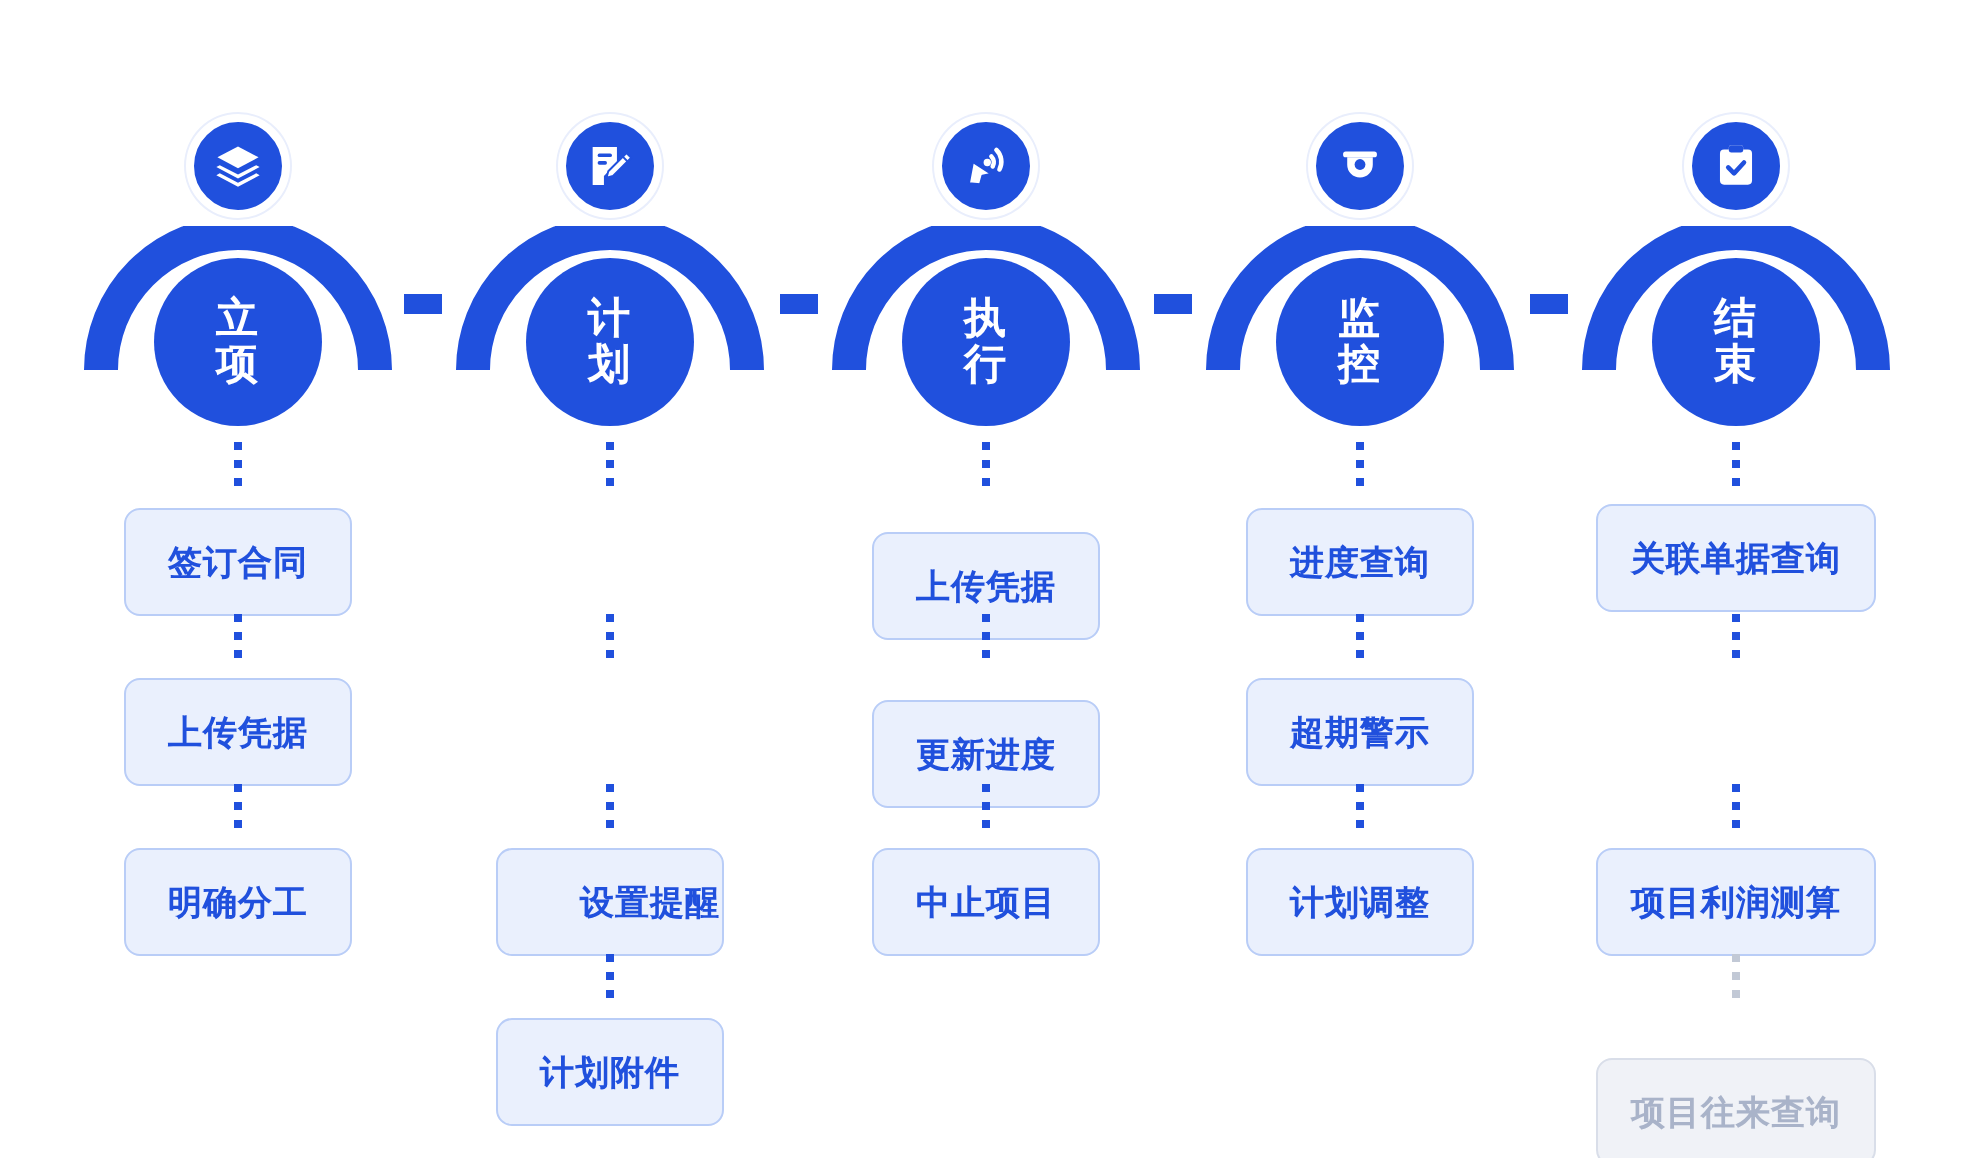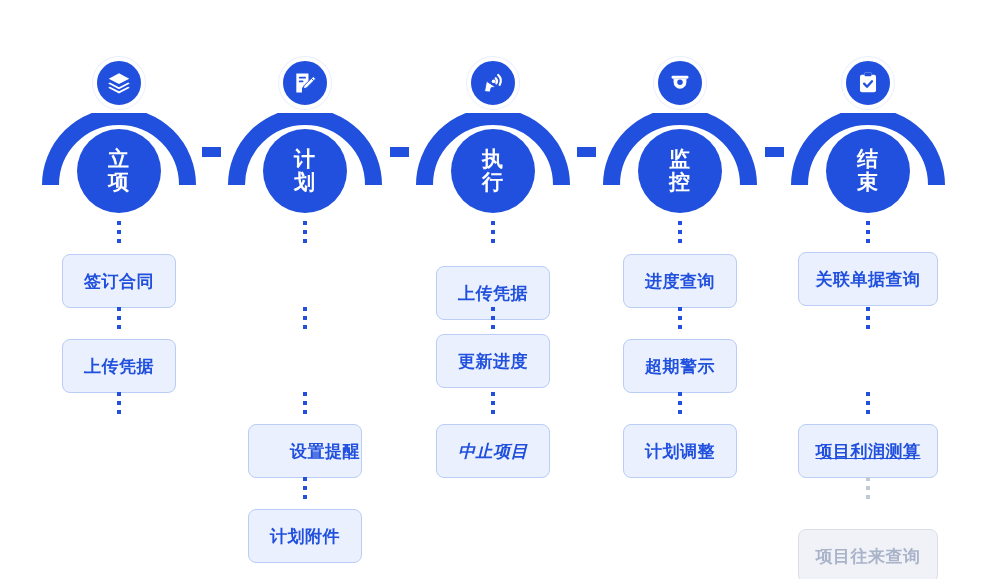--- a/index.html
+++ b/index.html
@@ -154,20 +154,21 @@
       </div>
       <div class="stage-circle">
         <span class="ch">立</span>
         <span class="ch">项</span>
       </div>
       <div class="v-dots" style="top: 221px; height: 26px;"></div>
       <div class="task-box w-narrow" style="top: 254px;">签订合同</div>
       <div class="v-dots" style="top: 307px; height: 25px;"></div>
       <div class="task-box w-narrow" style="top: 339px;">上传凭据</div>
       <div class="v-dots" style="top: 392px; height: 25px;"></div>
+      <div class="task-box w-narrow" style="top: 424px;">明确分工</div>
     </div>
     <div class="stage-col" style="left: 211.5px;">
       <div class="arch-wrap">
         <svg width="156" height="72" viewBox="0 0 156 72">
     <path d="M9.5 72 A 68.5 68.5 0 0 1 146.5 72" fill="none" stroke="#2050dd" stroke-width="17" stroke-linecap="butt"></path>
   </svg>
       </div>
       <div class="icon-badge">
         <svg width="26" height="26" viewBox="0 0 24 24" fill="none">
         <path d="M4 3.2 h11.2 v7.4 l-6 6 V20.8 H4 Z" fill="white"></path>
@@ -202,23 +203,23 @@
         <path d="M4.2 19.9 L6.0 10.3 L14.2 15.6 L10.3 16.4 L9.2 20.4 Z" fill="white" stroke="#2050dd" stroke-width="0.8" stroke-linejoin="round"></path>
       </svg>
       </div>
       <div class="stage-circle">
         <span class="ch">执</span>
         <span class="ch">行</span>
       </div>
       <div class="v-dots" style="top: 221px; height: 26px;"></div>
       <div class="task-box w-narrow" style="top: 266px;">上传凭据</div>
       <div class="v-dots" style="top: 307px; height: 25px;"></div>
-      <div class="task-box w-narrow" style="top: 334px;">更新进度</div>
-      <div class="v-dots" style="top: 392px; height: 25px;"></div>
-      <div class="task-box w-narrow" style="top: 424px; font-style: italic;">中止项目</div>
+      <div class="task-box w-narrow" style="top: 350px;">更新进度</div>
+      <div class="v-dots" style="top: 392px; height: 25px;"></div>
+      <div class="task-box w-narrow" style="top: 424px;">中止项目</div>
     </div>
     <div class="stage-col" style="left: 586.5px;">
       <div class="arch-wrap">
         <svg width="156" height="72" viewBox="0 0 156 72">
     <path d="M9.5 72 A 68.5 68.5 0 0 1 146.5 72" fill="none" stroke="#2050dd" stroke-width="17" stroke-linecap="butt"></path>
   </svg>
       </div>
       <div class="icon-badge">
         <svg width="26" height="26" viewBox="0 0 24 24" fill="none">
         <rect x="4.2" y="5.3" width="15.6" height="2.7" rx="1.2" fill="white"></rect>
@@ -252,17 +253,17 @@
       </svg>
       </div>
       <div class="stage-circle">
         <span class="ch">结</span>
         <span class="ch">束</span>
       </div>
       <div class="v-dots" style="top: 221px; height: 26px;"></div>
       <div class="task-box w-wide" style="top: 252px;">关联单据查询</div>
       <div class="v-dots" style="top: 307px; height: 25px;"></div>
       <div class="v-dots" style="top: 392px; height: 25px;"></div>
-      <div class="task-box w-wide" style="top: 424px; text-decoration: underline;">项目利润测算</div>
+      <div class="task-box w-wide" style="top: 424px;">项目利润测算</div>
       <div class="v-dots gray" style="top: 477px; height: 25px;"></div>
       <div class="task-box w-wide disabled" style="top: 509px; margin-top: 20px;">项目往来查询</div>
     </div>
   </div>
 
 </body></html>

